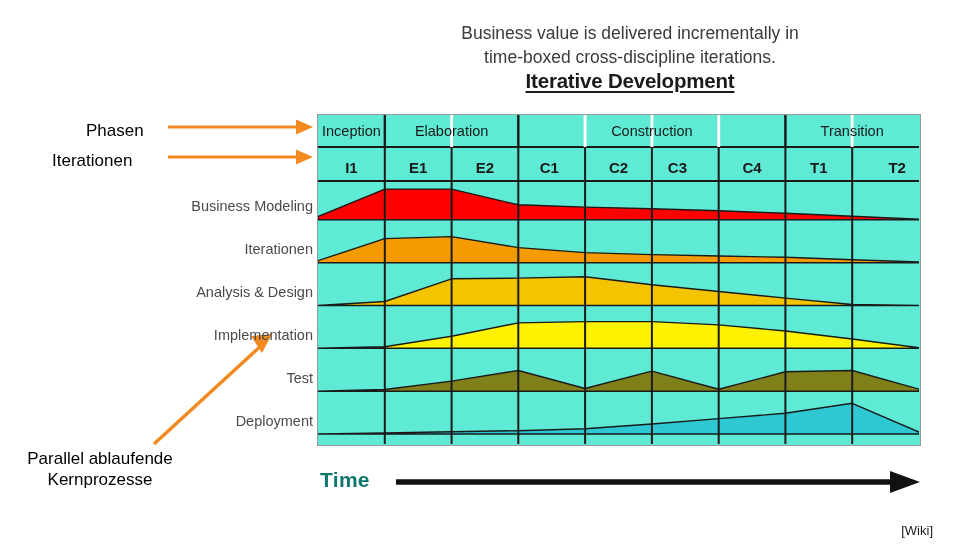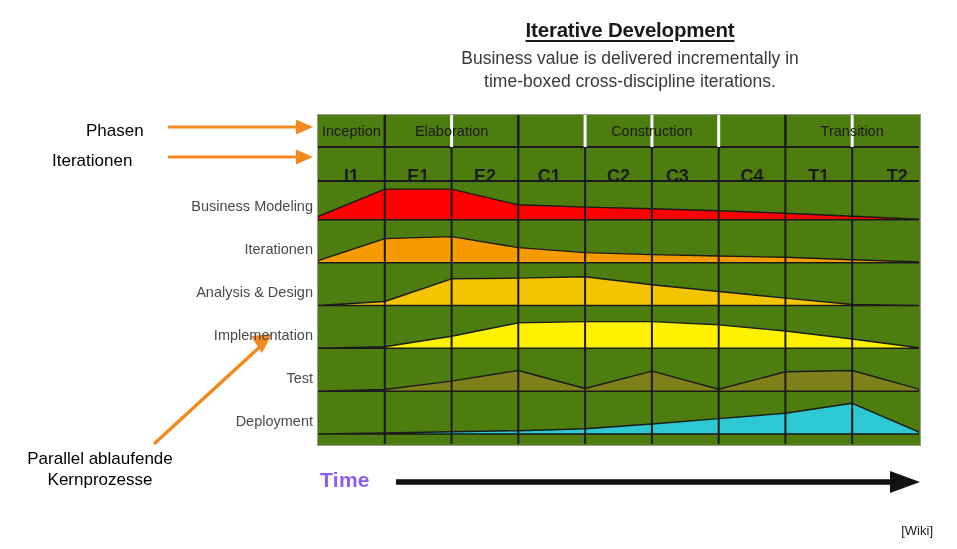--- a/index.html
+++ b/index.html
@@ -68,21 +68,21 @@
 
   
   #diagram-frame {
     position: absolute;
     left: 317px;
     top: 114px;
     width: 604px;
     height: 332px;
     border: 1.5px solid #9a9a9a;
     box-sizing: border-box;
-    background: #4d7c0f;
+    background: #5eead4;
   }
   #grid-svg {
     position: absolute;
     left: 0;
     top: 0;
   }
 
   
   .hdr-cell {
     position: absolute;
@@ -93,23 +93,23 @@
     color: #1a1a1a;
     background: transparent;
   }
   .phase-cell {
     top: 0;
     height: 32px;
     font-size: 14.5px;
     font-weight: 400;
   }
   .iter-cell {
-    top: 44px;
+    top: 35px;
     height: 34px;
-    font-size: 18px;
+    font-size: 15px;
     font-weight: bold;
   }
 
   
   .disc-label {
     position: absolute;
     right: 0;
     text-align: right;
     font-size: 14.5px;
     color: #4a4a4a;
@@ -130,21 +130,21 @@
     top: 462px;
     width: 600px;
     height: 40px;
   }
   #time-label {
     position: absolute;
     left: 0;
     top: 6px;
     font-size: 21px;
     font-weight: bold;
-    color: #8b5cf6;
+    color: #0f766e;
     letter-spacing: 0.3px;
   }
   #time-arrow-svg {
     position: absolute;
     left: 76px;
     top: 8px;
   }
 
   
   #attribution {
@@ -152,25 +152,25 @@
     right: 24px;
     bottom: 11px;
     font-size: 13px;
     color: #1a1a1a;
   }
 </style>
 </head>
 <body>
 
 <div id="title-block">
-  <div id="chart-title">Iterative Development</div>
   <div id="chart-subtitle">
     <span>Business value is delivered incrementally in</span><br>
     <span>time-boxed cross-discipline iterations.</span>
   </div>
+  <div id="chart-title">Iterative Development</div>
 </div>
 
 <div class="annot-label" id="annot-phasen">Phasen</div>
 <svg class="annot-arrow-svg" id="arrow-phasen" width="150" height="18">
   <line x1="0" y1="9" x2="128" y2="9" stroke="#F28A20" stroke-width="3.2"></line>
   <polygon points="128,1.5 145,9 128,16.5" fill="#F28A20"></polygon>
 </svg>
 
 <div class="annot-label" id="annot-iterationen">Iterationen</div>
 <svg class="annot-arrow-svg" id="arrow-iterationen" width="150" height="18">

